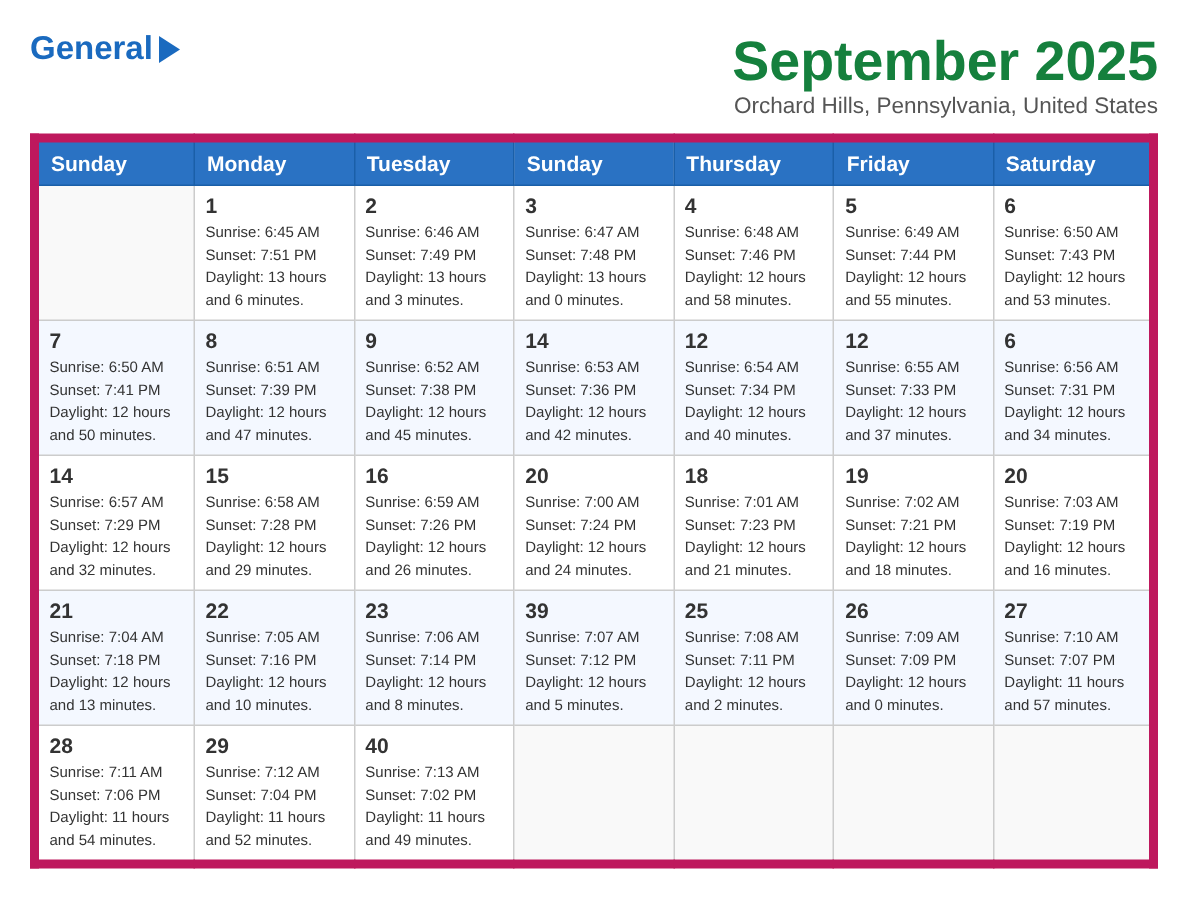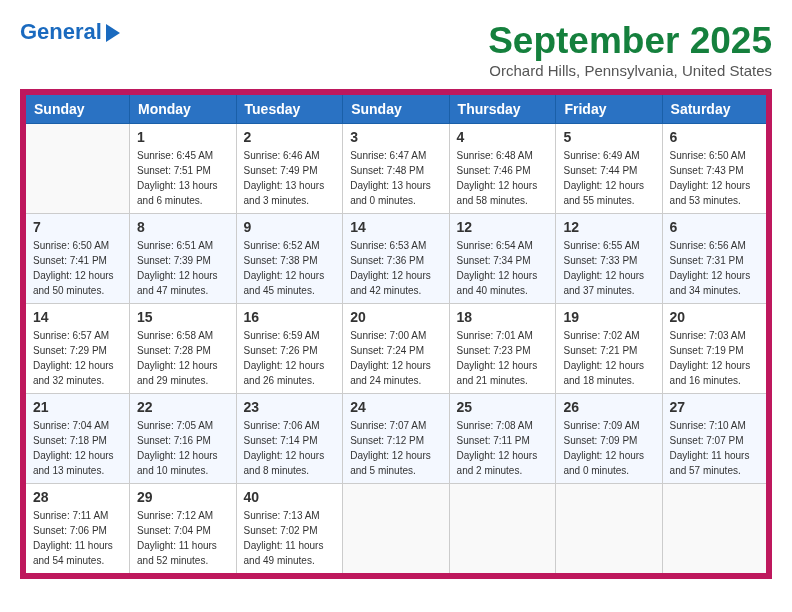--- a/index.html
+++ b/index.html
@@ -218,21 +218,21 @@
         </td>
         <td>
           <span class="day-number">22</span>
           <div class="day-info">Sunrise: 7:05 AM<br>Sunset: 7:16 PM<br>Daylight: 12 hours and 10 minutes.</div>
         </td>
         <td>
           <span class="day-number">23</span>
           <div class="day-info">Sunrise: 7:06 AM<br>Sunset: 7:14 PM<br>Daylight: 12 hours and 8 minutes.</div>
         </td>
         <td>
-          <span class="day-number">24</span>
+          <span class="day-number">39</span>
           <div class="day-info">Sunrise: 7:07 AM<br>Sunset: 7:12 PM<br>Daylight: 12 hours and 5 minutes.</div>
         </td>
         <td>
           <span class="day-number">25</span>
           <div class="day-info">Sunrise: 7:08 AM<br>Sunset: 7:11 PM<br>Daylight: 12 hours and 2 minutes.</div>
         </td>
         <td>
           <span class="day-number">26</span>
           <div class="day-info">Sunrise: 7:09 AM<br>Sunset: 7:09 PM<br>Daylight: 12 hours and 0 minutes.</div>
         </td>

